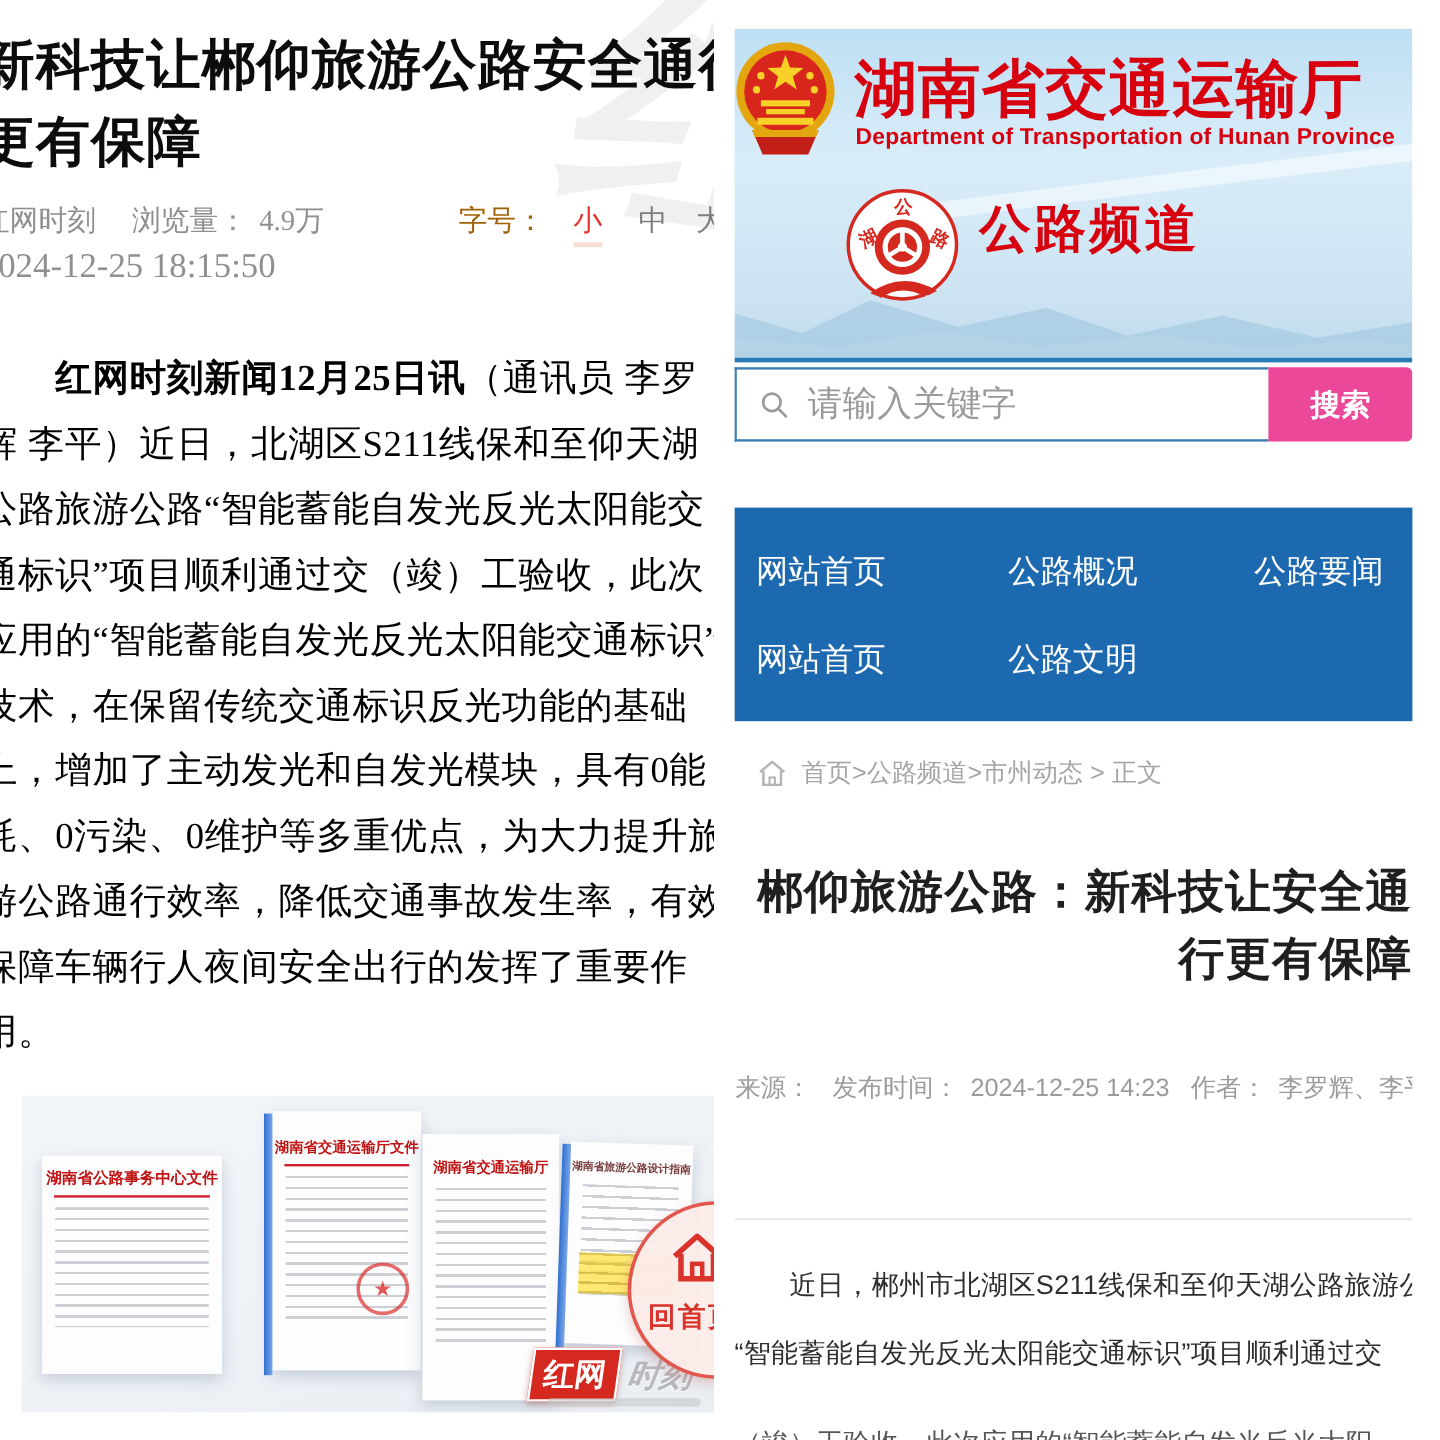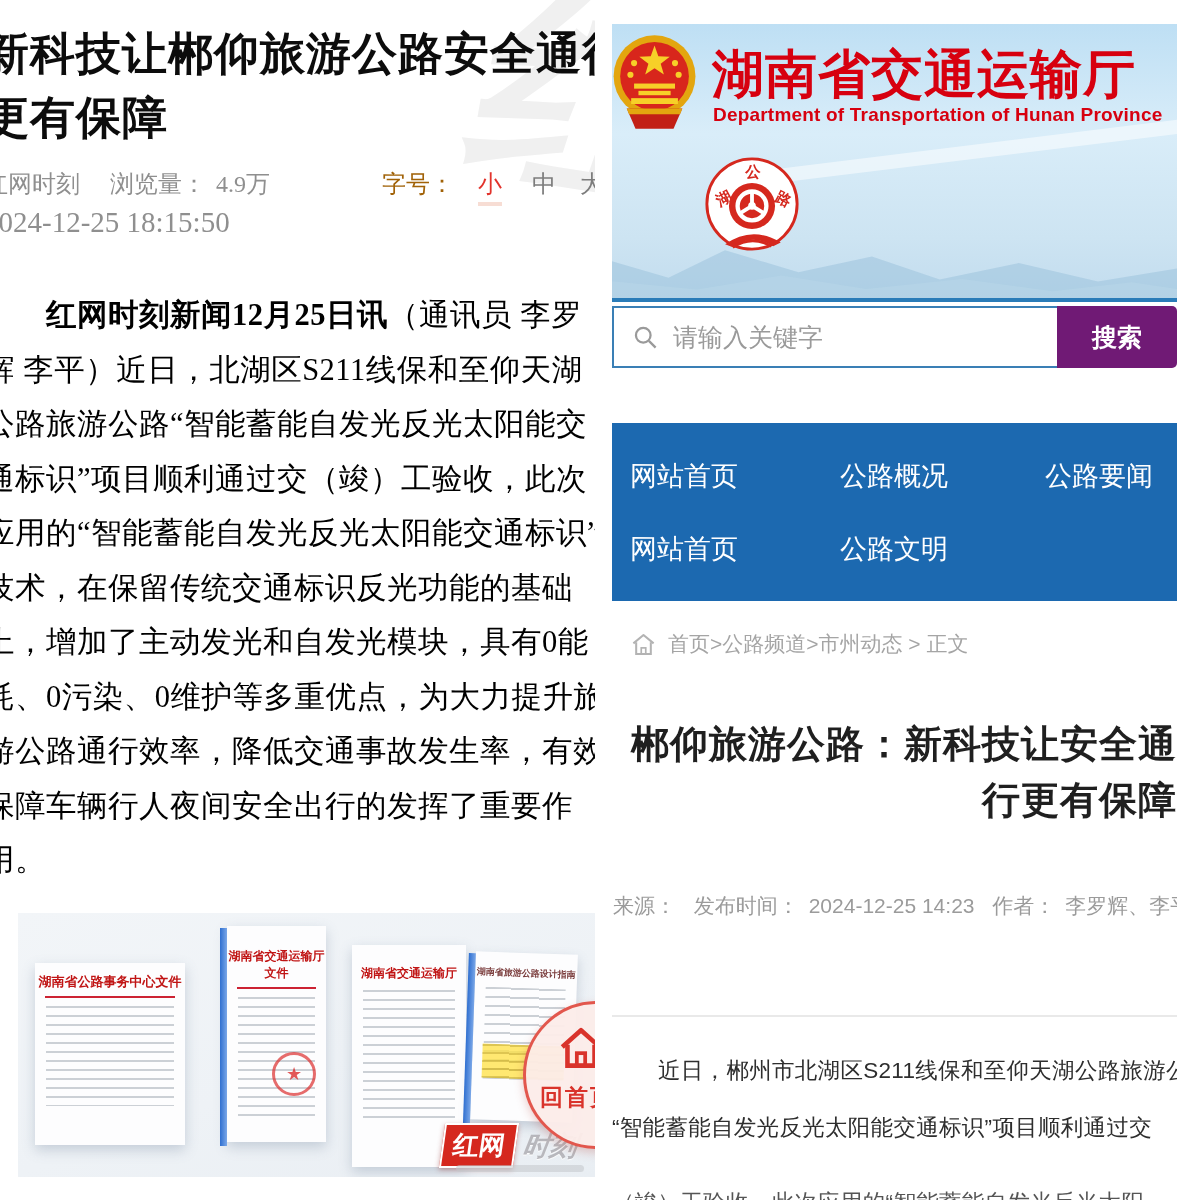--- a/index.html
+++ b/index.html
@@ -42,21 +42,21 @@
   .lp-figure { position:absolute; left:34px; top:913px; width:577px; height:264px; overflow:hidden; z-index:2;
     background:linear-gradient(160deg,#f2f5f8 0%,#eef2f6 55%,#e9eef3 100%); }
   .doc { position:absolute; background:#fdfdfe; box-shadow:0 5px 12px rgba(90,110,140,.28); }
   .doc .doc-title { font-weight:700; text-align:center; color:#c01414; }
   .doc .doc-rule { height:2px; background:#c23; margin:5px 10px 0; }
   .doc .doc-lines { margin:8px 11px; opacity:.5;
     background:repeating-linear-gradient(to bottom,#9aa3ad 0,#9aa3ad 2px,transparent 2px,transparent 9px); }
   .doc1 { left:17px; top:50px; width:150px; height:182px; }
   .doc1 .doc-title { font-size:13px; margin-top:10px; }
   .doc1 .doc-lines { height:100px; }
-  .doc2 { left:209px; top:13px; width:99px; height:216px; }
+  .doc2 { left:209px; top:13px; width:124px; height:216px; }
   .doc2 .doc-title { font-size:12px; margin-top:22px; }
   .doc2 .doc-lines { height:120px; }
   .doc3 { left:334px; top:32px; width:114px; height:222px; }
   .doc3 .doc-title { font-size:12px; margin-top:20px; }
   .doc3 .doc-lines { height:130px; }
   .doc4 { left:455px; top:40px; width:102px; height:168px; transform:rotate(2deg); }
   .doc4 .doc-title { font-size:9px; margin-top:14px; color:#7a3c3c; }
   .doc4 .doc-lines { height:92px; }
   .doc2::before, .doc4::before { content:""; position:absolute; left:-7px; top:2px; bottom:-4px; width:7px;
     background:linear-gradient(90deg,#2f6fd0,#7aa7e8); }
@@ -98,22 +98,22 @@
     white-space:nowrap; letter-spacing:0.2px; }
   .rc-logo { position:absolute; left:92px; top:132px; }
   .bn-channel { position:absolute; left:204px; top:138px; font-size:43px; font-weight:800; color:#d7000f;
     white-space:nowrap; letter-spacing:3px; }
   .bn-channel-en { position:absolute; left:206px; top:194px; font-size:30px; font-weight:600; color:#3a3a3a;
     white-space:nowrap; letter-spacing:3px; }
 
   .search-row { position:absolute; left:0; top:306px; width:565px; height:62px; display:flex; }
   .search-input { flex:1; background:#fff; border:2px solid #3a7fb5; border-right:none;
     display:flex; align-items:center; gap:14px; padding-left:18px; cursor:text; }
-  .search-input .ph { color:#9a9a9a; font-size:25px; }
-  .search-btn { width:120px; background:#701a75; color:#fff; font-size:25px; font-weight:700;
+  .search-input .ph { color:#9a9a9a; font-size:29px; }
+  .search-btn { width:120px; background:#ec4899; color:#fff; font-size:25px; font-weight:700;
     display:flex; align-items:center; justify-content:center; border-radius:0 5px 5px 0; cursor:pointer; }
 
   .nav { position:absolute; left:0; top:423px; width:619px; height:178px; background:#1c69b0;
     display:grid; grid-template-columns:210px 205px 1fr; grid-template-rows:1fr 1fr; padding:16px 0 16px 18px; }
   .nav-item { color:#fff; font-size:27px; display:flex; align-items:center; cursor:pointer; white-space:nowrap; }
 
   .crumb { position:absolute; left:18px; top:630px; display:flex; align-items:center; gap:11px;
     color:#a5a5a5; font-size:21px; white-space:nowrap; }
 
   .art-title { position:absolute; left:0; top:716px; width:565px; text-align:right; }
@@ -251,20 +251,21 @@
         <circle cx="50" cy="52" r="24" fill="#d5281e"></circle>
         <circle cx="50" cy="52" r="15" fill="none" stroke="#ffffff" stroke-width="4.5"></circle>
         <circle cx="50" cy="52" r="4" fill="#ffffff"></circle>
         <line x1="50" y1="52" x2="50" y2="37" stroke="#ffffff" stroke-width="4"></line>
         <line x1="50" y1="52" x2="37" y2="60" stroke="#ffffff" stroke-width="4"></line>
         <line x1="50" y1="52" x2="63" y2="60" stroke="#ffffff" stroke-width="4"></line>
         <path d="M22 92 Q50 72 80 90 L72 94 Q50 80 30 95 z" fill="#d5281e"></path>
         <path d="M30 95 Q50 82 70 94" fill="none" stroke="#d5281e" stroke-width="3"></path>
       </svg>
 
+      <div class="bn-channel">公路频道</div>
     </div>
 
     <div class="search-row">
       <div class="search-input">
         <svg width="27" height="27" viewBox="0 0 24 24">
           <circle cx="10" cy="10" r="6.5" fill="none" stroke="#9a9a9a" stroke-width="2"></circle>
           <line x1="15" y1="15" x2="21" y2="21" stroke="#9a9a9a" stroke-width="2"></line>
         </svg>
         <span class="ph">请输入关键字</span>
       </div>

